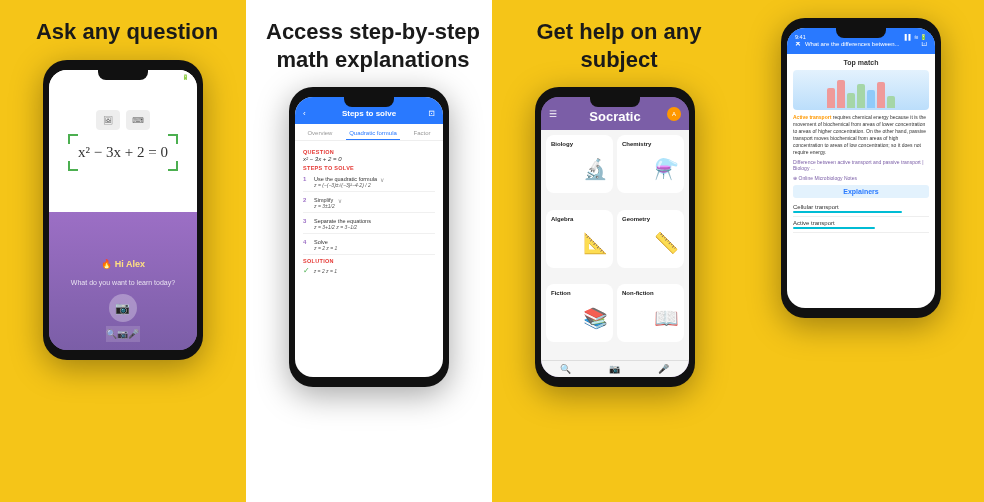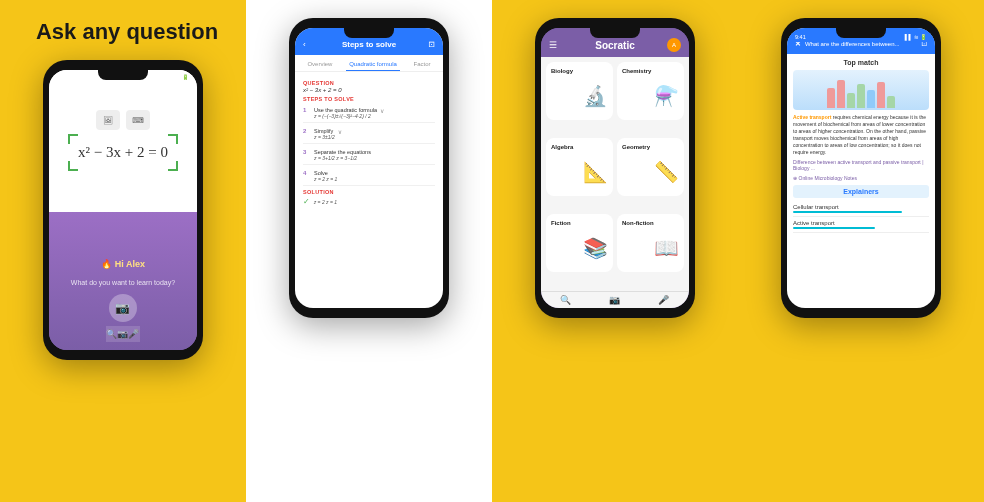--- a/index.html
+++ b/index.html
@@ -271,21 +271,21 @@
     .screen3-header {
       background: #7B5EA7;
       padding: 12px 8px 6px;
       display: flex;
       align-items: center;
       justify-content: center;
       position: relative;
     }
 
     .screen3-header-title {
-      font-size: 10px;
+      font-size: 13px;
       color: #fff;
       font-weight: 600;
     }
 
     .screen3-menu {
       position: absolute;
       left: 8px;
       top: 12px;
       font-size: 9px;
       color: #fff;
@@ -536,20 +536,21 @@
           <span class="nav-icon-small">🔍</span>
           <span class="nav-icon-small">📷</span>
           <span class="nav-icon-small">🎤</span>
         </div>
       </div>
     </div>
   </div>
 </div>
 
 <div class="panel panel-white">
+  <div class="panel-title" style="color:#1a1a1a;">Access step-by-step math explanations</div>
   <div class="phone">
     <div class="phone-notch"></div>
     <div class="phone-screen screen2">
       <div class="screen2-header">
         <span class="screen2-header-back">‹</span>
         <span class="screen2-header-title">Steps to solve</span>
         <span class="screen2-header-icon">⊡</span>
       </div>
       <div class="screen2-tabs">
         <div class="s2-tab">Overview</div>
@@ -596,20 +597,21 @@
         <div style="display:flex;align-items:center;gap:4px;margin-top:2px;">
           <span style="font-size:8px;color:#4CAF50;">✓</span>
           <div class="s2-step-eq">z = 2  z = 1</div>
         </div>
       </div>
     </div>
   </div>
 </div>
 
 <div class="panel panel-yellow">
+  <div class="panel-title">Get help on any subject</div>
   <div class="phone">
     <div class="phone-notch"></div>
     <div class="phone-screen screen3">
       <div class="screen3-header">
         <span class="screen3-menu">☰</span>
         <span class="screen3-header-title">Socratic</span>
         <div class="screen3-avatar">A</div>
       </div>
       <div class="screen3-grid">
         <div class="subject-card">

